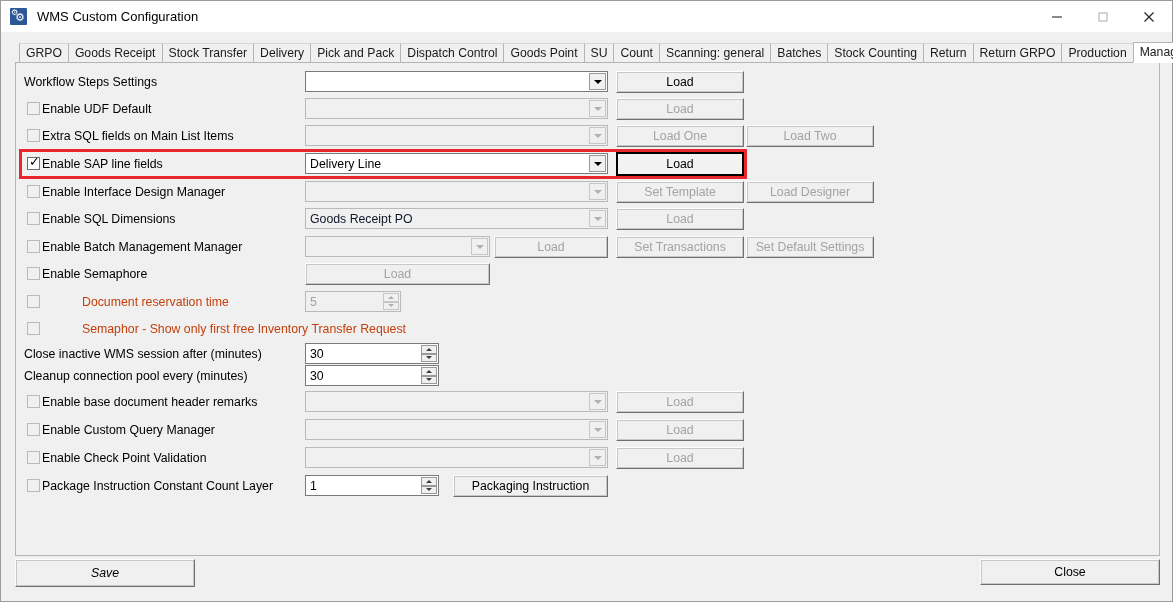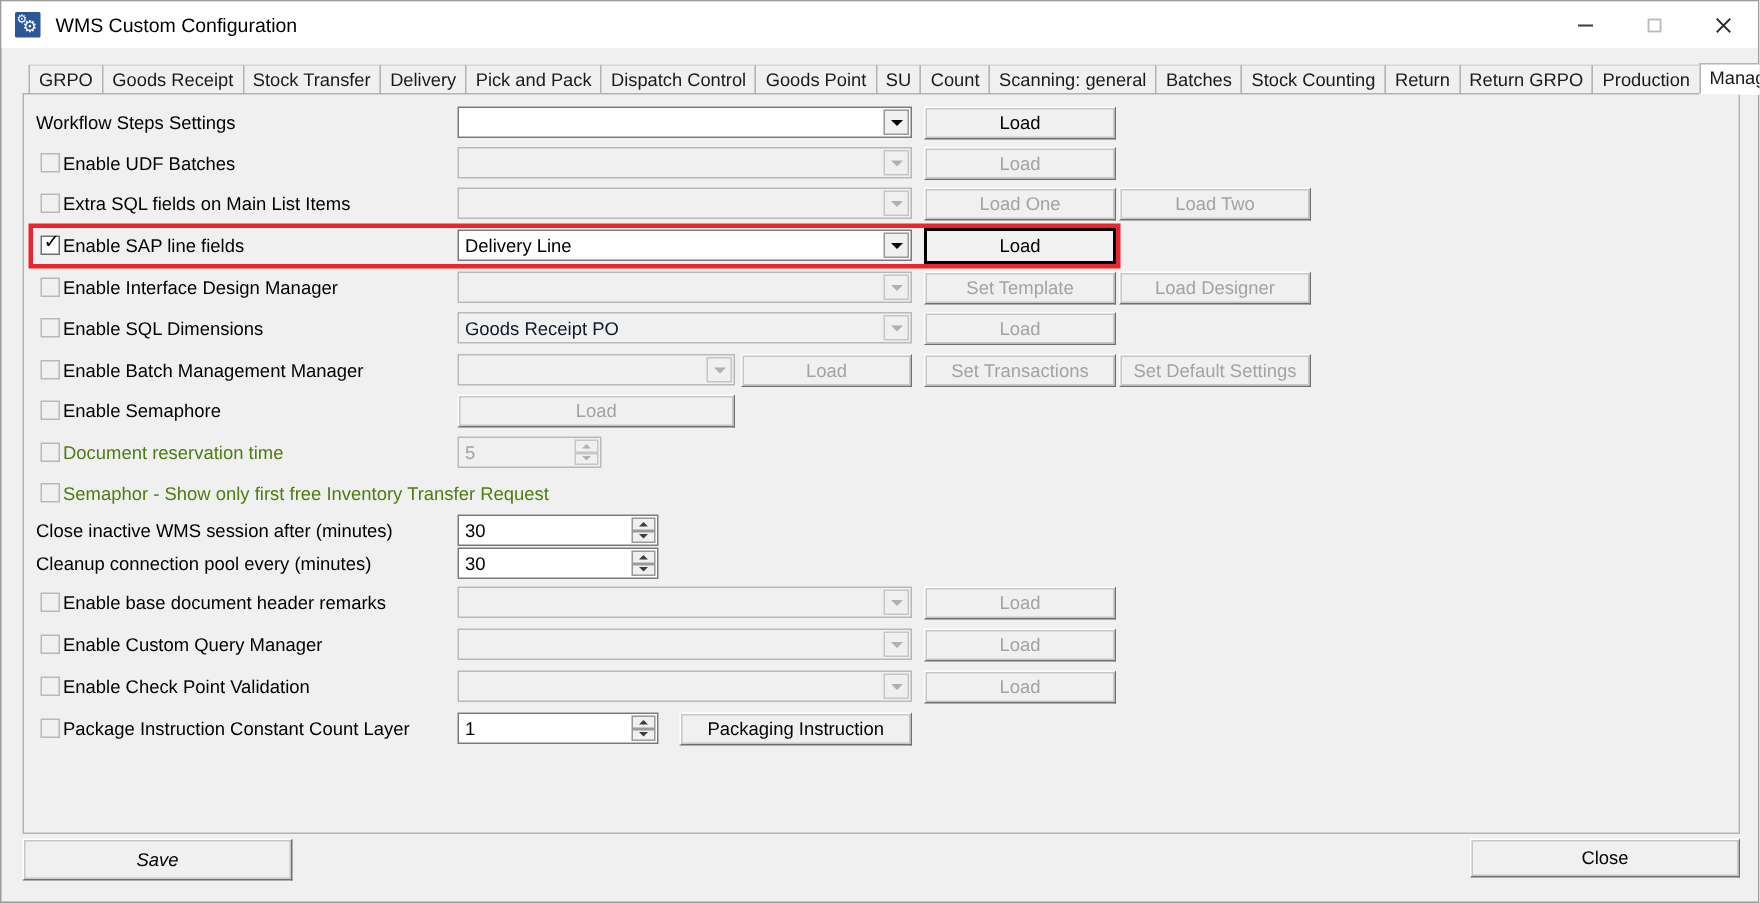--- a/index.html
+++ b/index.html
@@ -124,21 +124,21 @@
   }
   .lbl {
     position: absolute;
     left: 0; top: 0;
     height: 26px;
     display: flex; align-items: center;
     font-size: 12.3px;
     color: #000000;
     white-space: nowrap;
   }
-  .lbl.disabled { color: #4d7c0f; }
+  .lbl.disabled { color: #c2410c; margin-left: 40px; }
 
   
   .cbx {
     position: absolute;
     width: 13px; height: 13px;
     left: 11px; top: 6px;
     background: #ffffff;
     border: 1px solid #6e6e6e;
   }
   .cbx.disabled { background: #f0f0f0; border-color: #b9b9b9; }
@@ -334,21 +334,21 @@
         <span class="val"></span>
         <span class="arrow">
             <i></i>
           </span>
       </div>
       <div class="btn" style="left:600px;width:128px;top:2px">Load</div>
     </div>
 
     <div class="row" style="top:33px">
       <div class="cbx disabled"></div>
-      <div class="lbl cbx-label">Enable UDF Batches</div>
+      <div class="lbl cbx-label">Enable UDF Default</div>
       <div class="combo disabled" style="left:289px;width:303px;top:2px">
         <span class="val"></span>
         <span class="arrow">
             <i></i>
           </span>
       </div>
       <div class="btn disabled" style="left:600px;width:128px;top:2px">Load</div>
     </div>
 
     <div class="row" style="top:60px">

